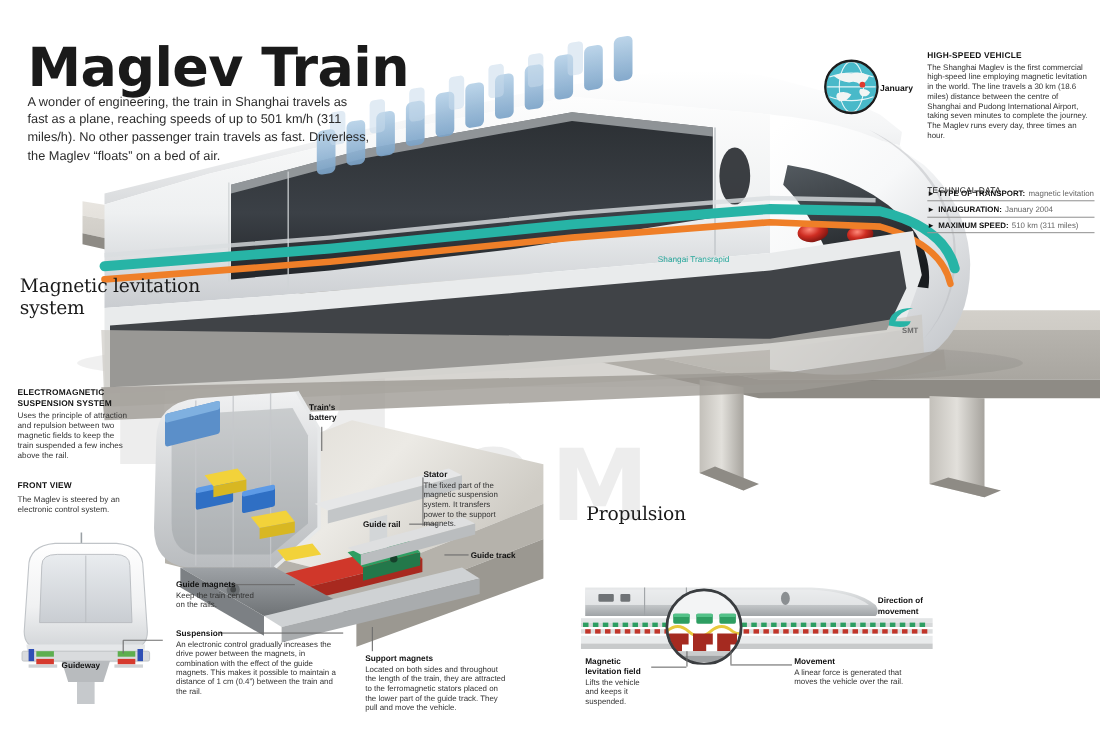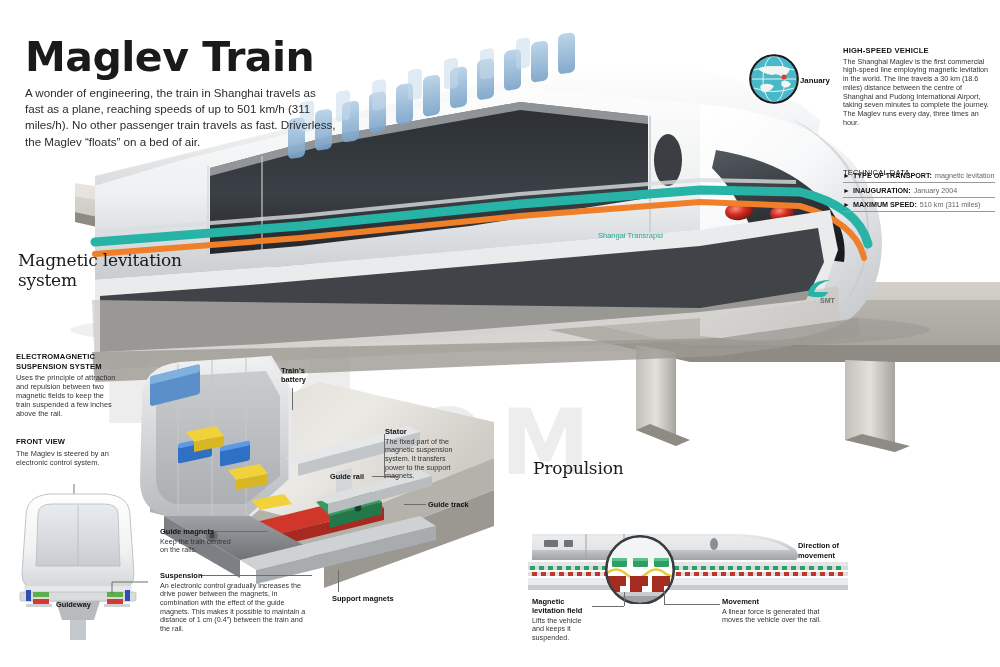--- a/index.html
+++ b/index.html
@@ -24,21 +24,21 @@
     color: rgba(140,140,140,0.16);
     letter-spacing: 2px;
   }
   .wm1 { left: 90px; top: 210px; font-size: 230px; }
   .wm2 { left: 330px; top: 390px; font-size: 90px; letter-spacing: 14px; }
 
   
   .title {
     position: absolute; left: 25px; top: 33px;
     font-family: "DejaVu Sans", sans-serif;
-    font-size: 41px; font-weight: 700; color: #1a1a1a;
+    font-size: 49px; font-weight: 700; color: #1a1a1a;
     letter-spacing: -0.5px; z-index: 20;
   }
   .intro {
     position: absolute; left: 25px; top: 85px; width: 312px;
     font-size: 11.6px; line-height: 16.2px; color: #2b2b2b; z-index: 20;
   }
 
   .sec-head {
     font-family: "DejaVu Serif", serif;
     font-size: 17px; color: #1a1a1a; font-weight: 400;
@@ -456,20 +456,21 @@
   <div class="leader leader-h" style="left:212px; top:531px; width:56px;"></div>
 
   <div class="callout" style="left:160px; top:571px; width:148px;">
     <div class="c-title nosel">Suspension</div>
     <div class="c-body nosel">An electronic control gradually increases the drive power between the magnets, in combination with the effect of the guide magnets. This makes it possible to maintain a distance of 1 cm (0.4”) between the train and the rail.</div>
   </div>
   <div class="leader leader-h" style="left:200px; top:575px; width:112px;"></div>
 
   <div class="callout" style="left:332px; top:594px; width:128px;">
     <div class="c-title nosel">Support magnets</div>
+    <div class="c-body nosel">Located on both sides and throughout the length of the train, they are attracted to the ferromagnetic stators placed on the lower part of the guide track. They pull and move the vehicle.</div>
   </div>
   <div class="leader leader-v" style="left:338px; top:570px; height:22px;"></div>
 
   <div class="prop-sec">
     <div class="sec-head nosel">Propulsion</div>
   </div>
 
   <div style="position:absolute; left:528px; top:524px; z-index:14;">
     <svg width="320" height="80" viewBox="0 0 320 80">
       <defs>

